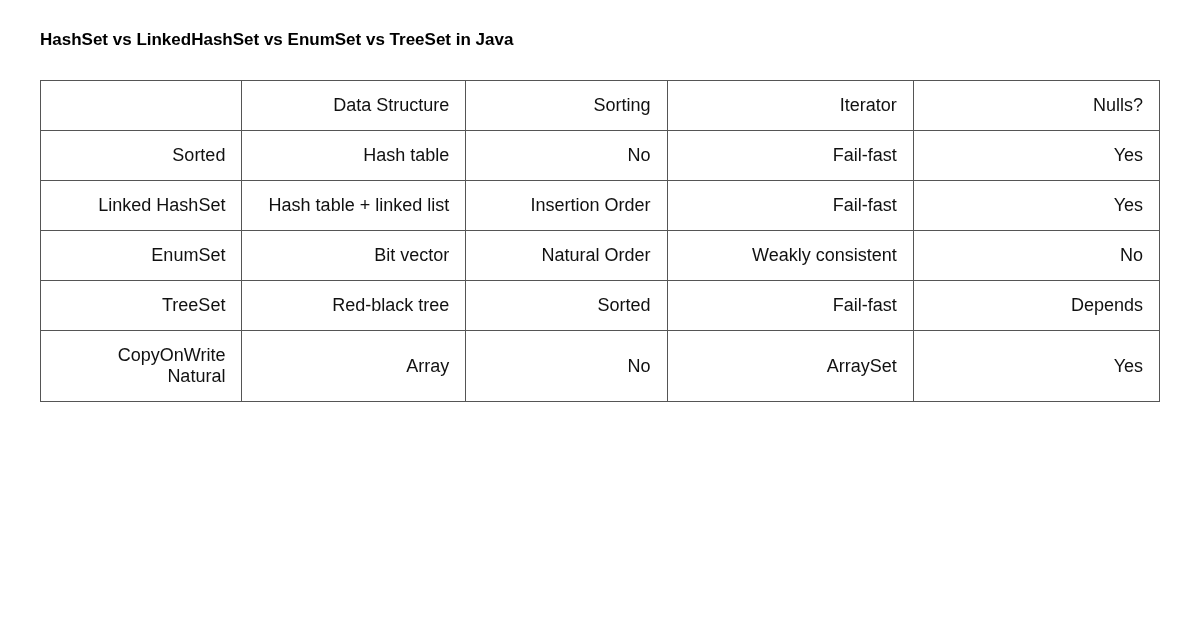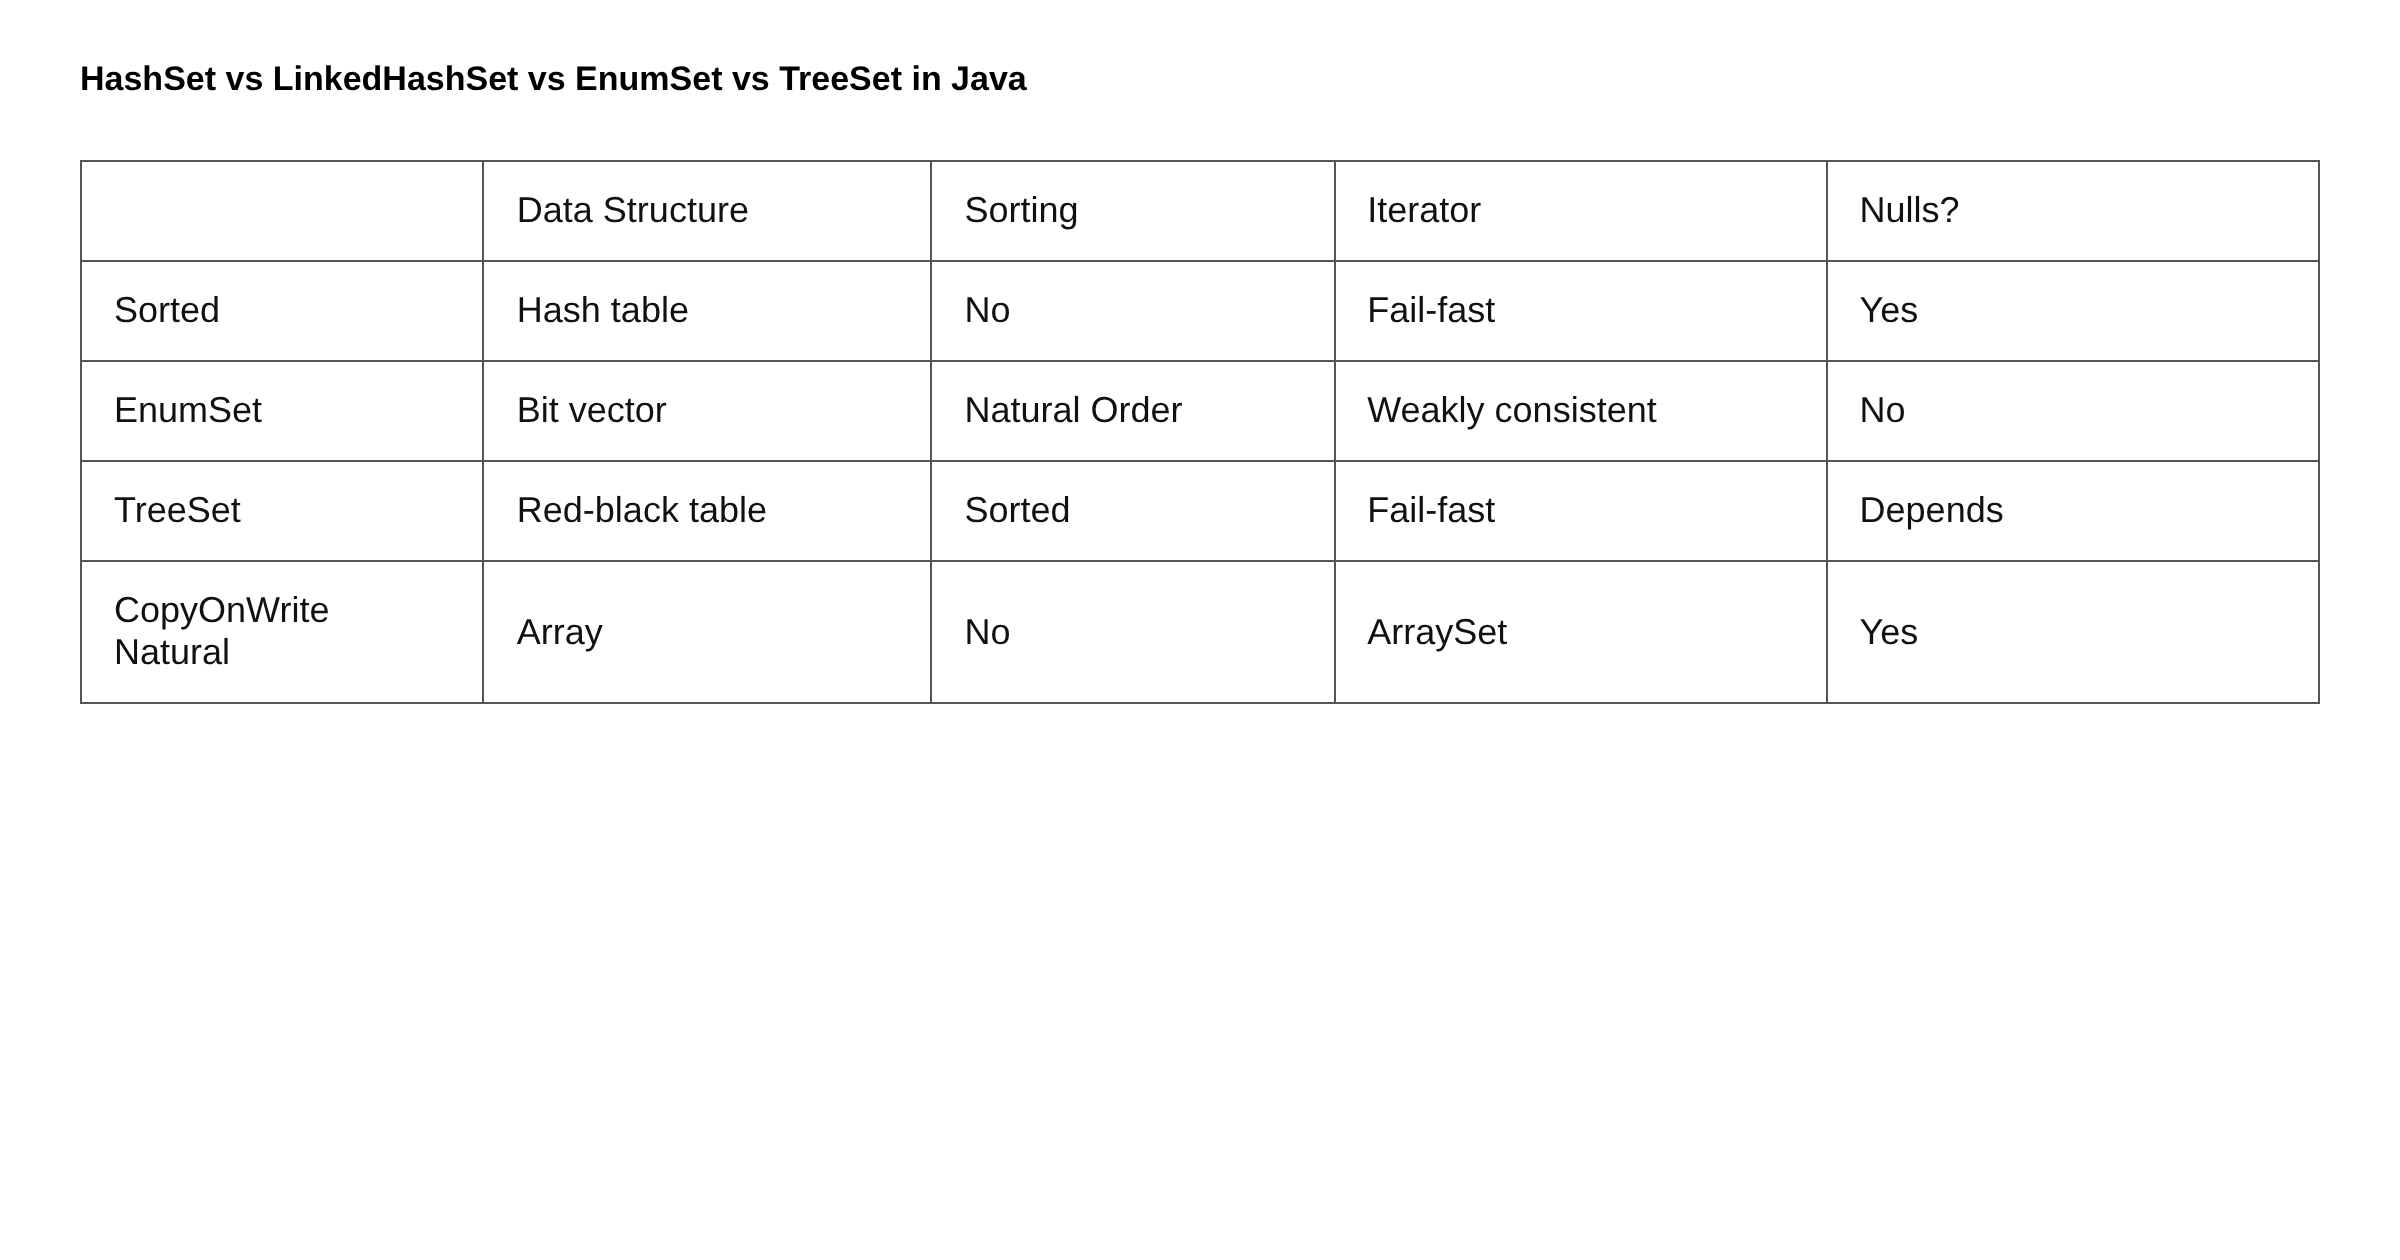--- a/index.html
+++ b/index.html
@@ -26,21 +26,21 @@
     }
 
     table {
       border-collapse: collapse;
       width: 100%;
     }
 
     th, td {
       border: 1px solid #555555;
       padding: 14px 16px;
-      text-align: left;
+      text-align: right;
       font-size: 18px;
       color: #111111;
       font-family: Arial, sans-serif;
       vertical-align: middle;
     }
 
     thead th {
       font-weight: normal;
     }
 
@@ -88,29 +88,36 @@
   </thead>
   <tbody>
     <tr>
       <td>Sorted</td>
       <td>Hash table</td>
       <td>No</td>
       <td>Fail-fast</td>
       <td>Yes</td>
     </tr>
     <tr>
+      <td>Linked HashSet</td>
+      <td>Hash table + linked list</td>
+      <td>Insertion Order</td>
+      <td>Fail-fast</td>
+      <td>Yes</td>
+    </tr>
+    <tr>
       <td>EnumSet</td>
       <td>Bit vector</td>
       <td>Natural Order</td>
       <td>Weakly consistent</td>
       <td>No</td>
     </tr>
     <tr>
       <td>TreeSet</td>
-      <td>Red-black table</td>
+      <td>Red-black tree</td>
       <td>Sorted</td>
       <td>Fail-fast</td>
       <td>Depends</td>
     </tr>
     <tr>
       <td>CopyOnWrite Natural</td>
       <td>Array</td>
       <td>No</td>
       <td>ArraySet</td>
       <td>Yes</td>

